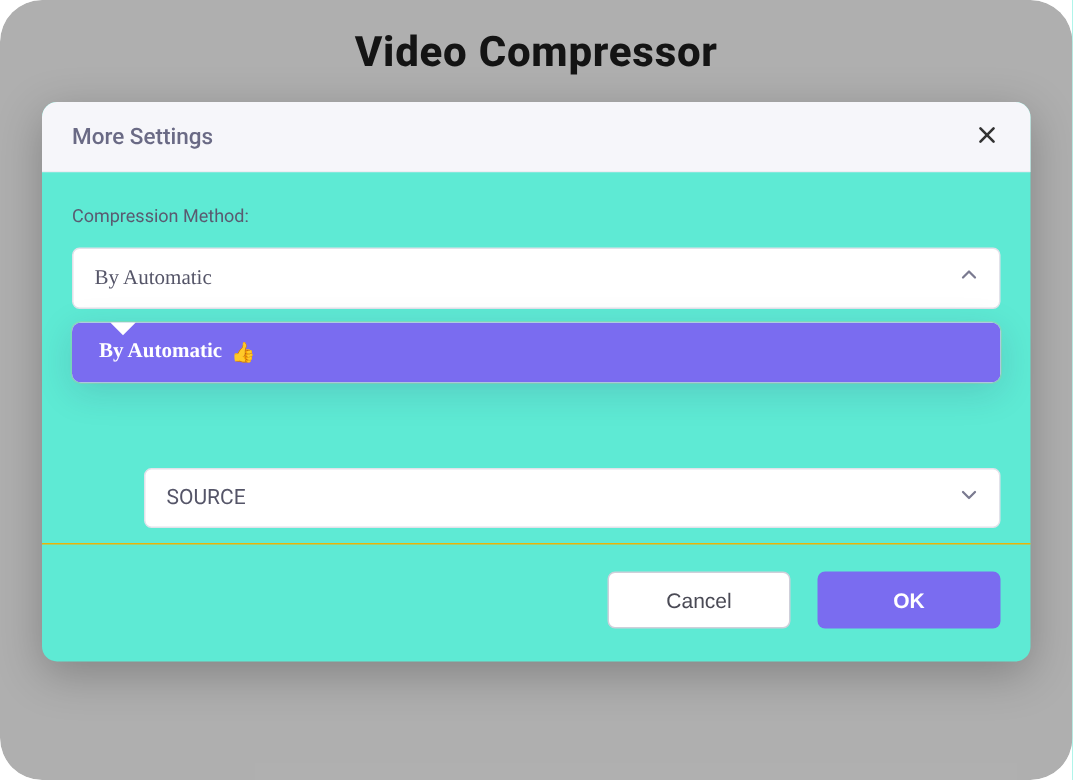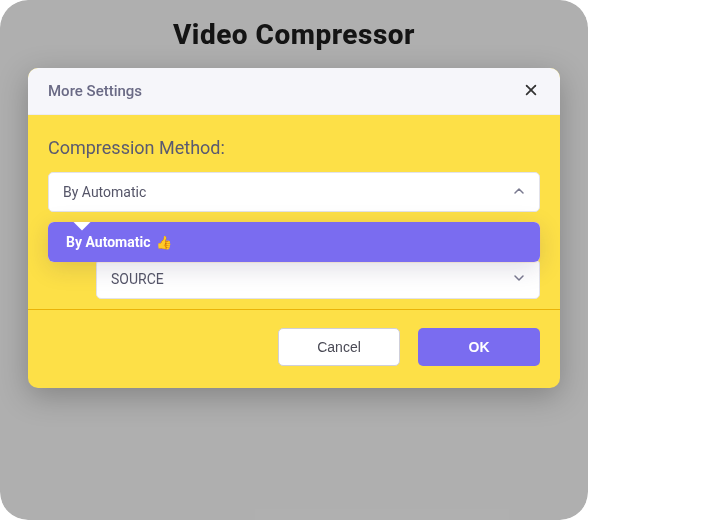--- a/index.html
+++ b/index.html
@@ -1,18 +1,18 @@
 <!DOCTYPE html>
 <html><head>
 <meta charset="utf-8">
 <style>
   * { box-sizing: border-box; margin: 0; padding: 0; }
   html, body { width: 715px; height: 520px; font-family: -apple-system, BlinkMacSystemFont, "Segoe UI", Roboto, Arial, sans-serif; }
   .app-window {
-    width: 588px; height: 520px;
+    width: 715px; height: 520px;
     background: #e8e8e8;
     border-radius: 28px;
     position: relative;
     overflow: hidden;
   }
   .overlay {
     position: absolute; inset: 0;
     background: rgba(30,30,30,0.28);
     border-radius: 28px;
   }
@@ -22,21 +22,21 @@
     text-align: center;
     font-size: 28px;
     font-weight: 800;
     color: #111;
     letter-spacing: 0.5px;
   }
   .modal {
     position: absolute;
     left: 28px; right: 28px;
     top: 68px;
-    background: #fde047;
+    background: #5eead4;
     border-radius: 10px;
     box-shadow: 0 8px 30px rgba(0,0,0,0.25);
     overflow: visible;
     display: flex;
     flex-direction: column;
   }
   .modal-header {
     background: #f6f6fa;
     padding: 14px 20px;
     display: flex;
@@ -56,21 +56,21 @@
     cursor: pointer;
     color: #3a3a3a;
     background: none; border: none;
     font-size: 18px;
   }
   .modal-body {
     padding: 22px 20px 10px 20px;
     position: relative;
   }
   .field-label {
-    font-size: 18px;
+    font-size: 12px;
     color: #5a5a70;
     margin-bottom: 14px;
     display: block;
   }
   .select {
     width: 100%;
     border: 1px solid #e2e2ea;
     border-radius: 5px;
     padding: 11px 14px;
     font-size: 14px;
@@ -80,21 +80,22 @@
     align-items: center;
     justify-content: space-between;
     cursor: pointer;
     position: relative;
   }
   .select .chev {
     color: #7a7a90;
   }
   .dropdown-shell {
     position: relative;
-    margin-bottom: 47px; 
+    margin-bottom: 106px; 
+    font-family: Liberation Serif, serif;
   }
   .dropdown-panel {
     position: absolute;
     top: 50px;
     left: 0; right: 0;
     background: #fff;
     border-radius: 6px;
     box-shadow: 0 6px 24px rgba(40,30,80,0.15), 0 0 0 1px rgba(255,200,120,0.22);
     overflow: hidden;
     z-index: 10;

